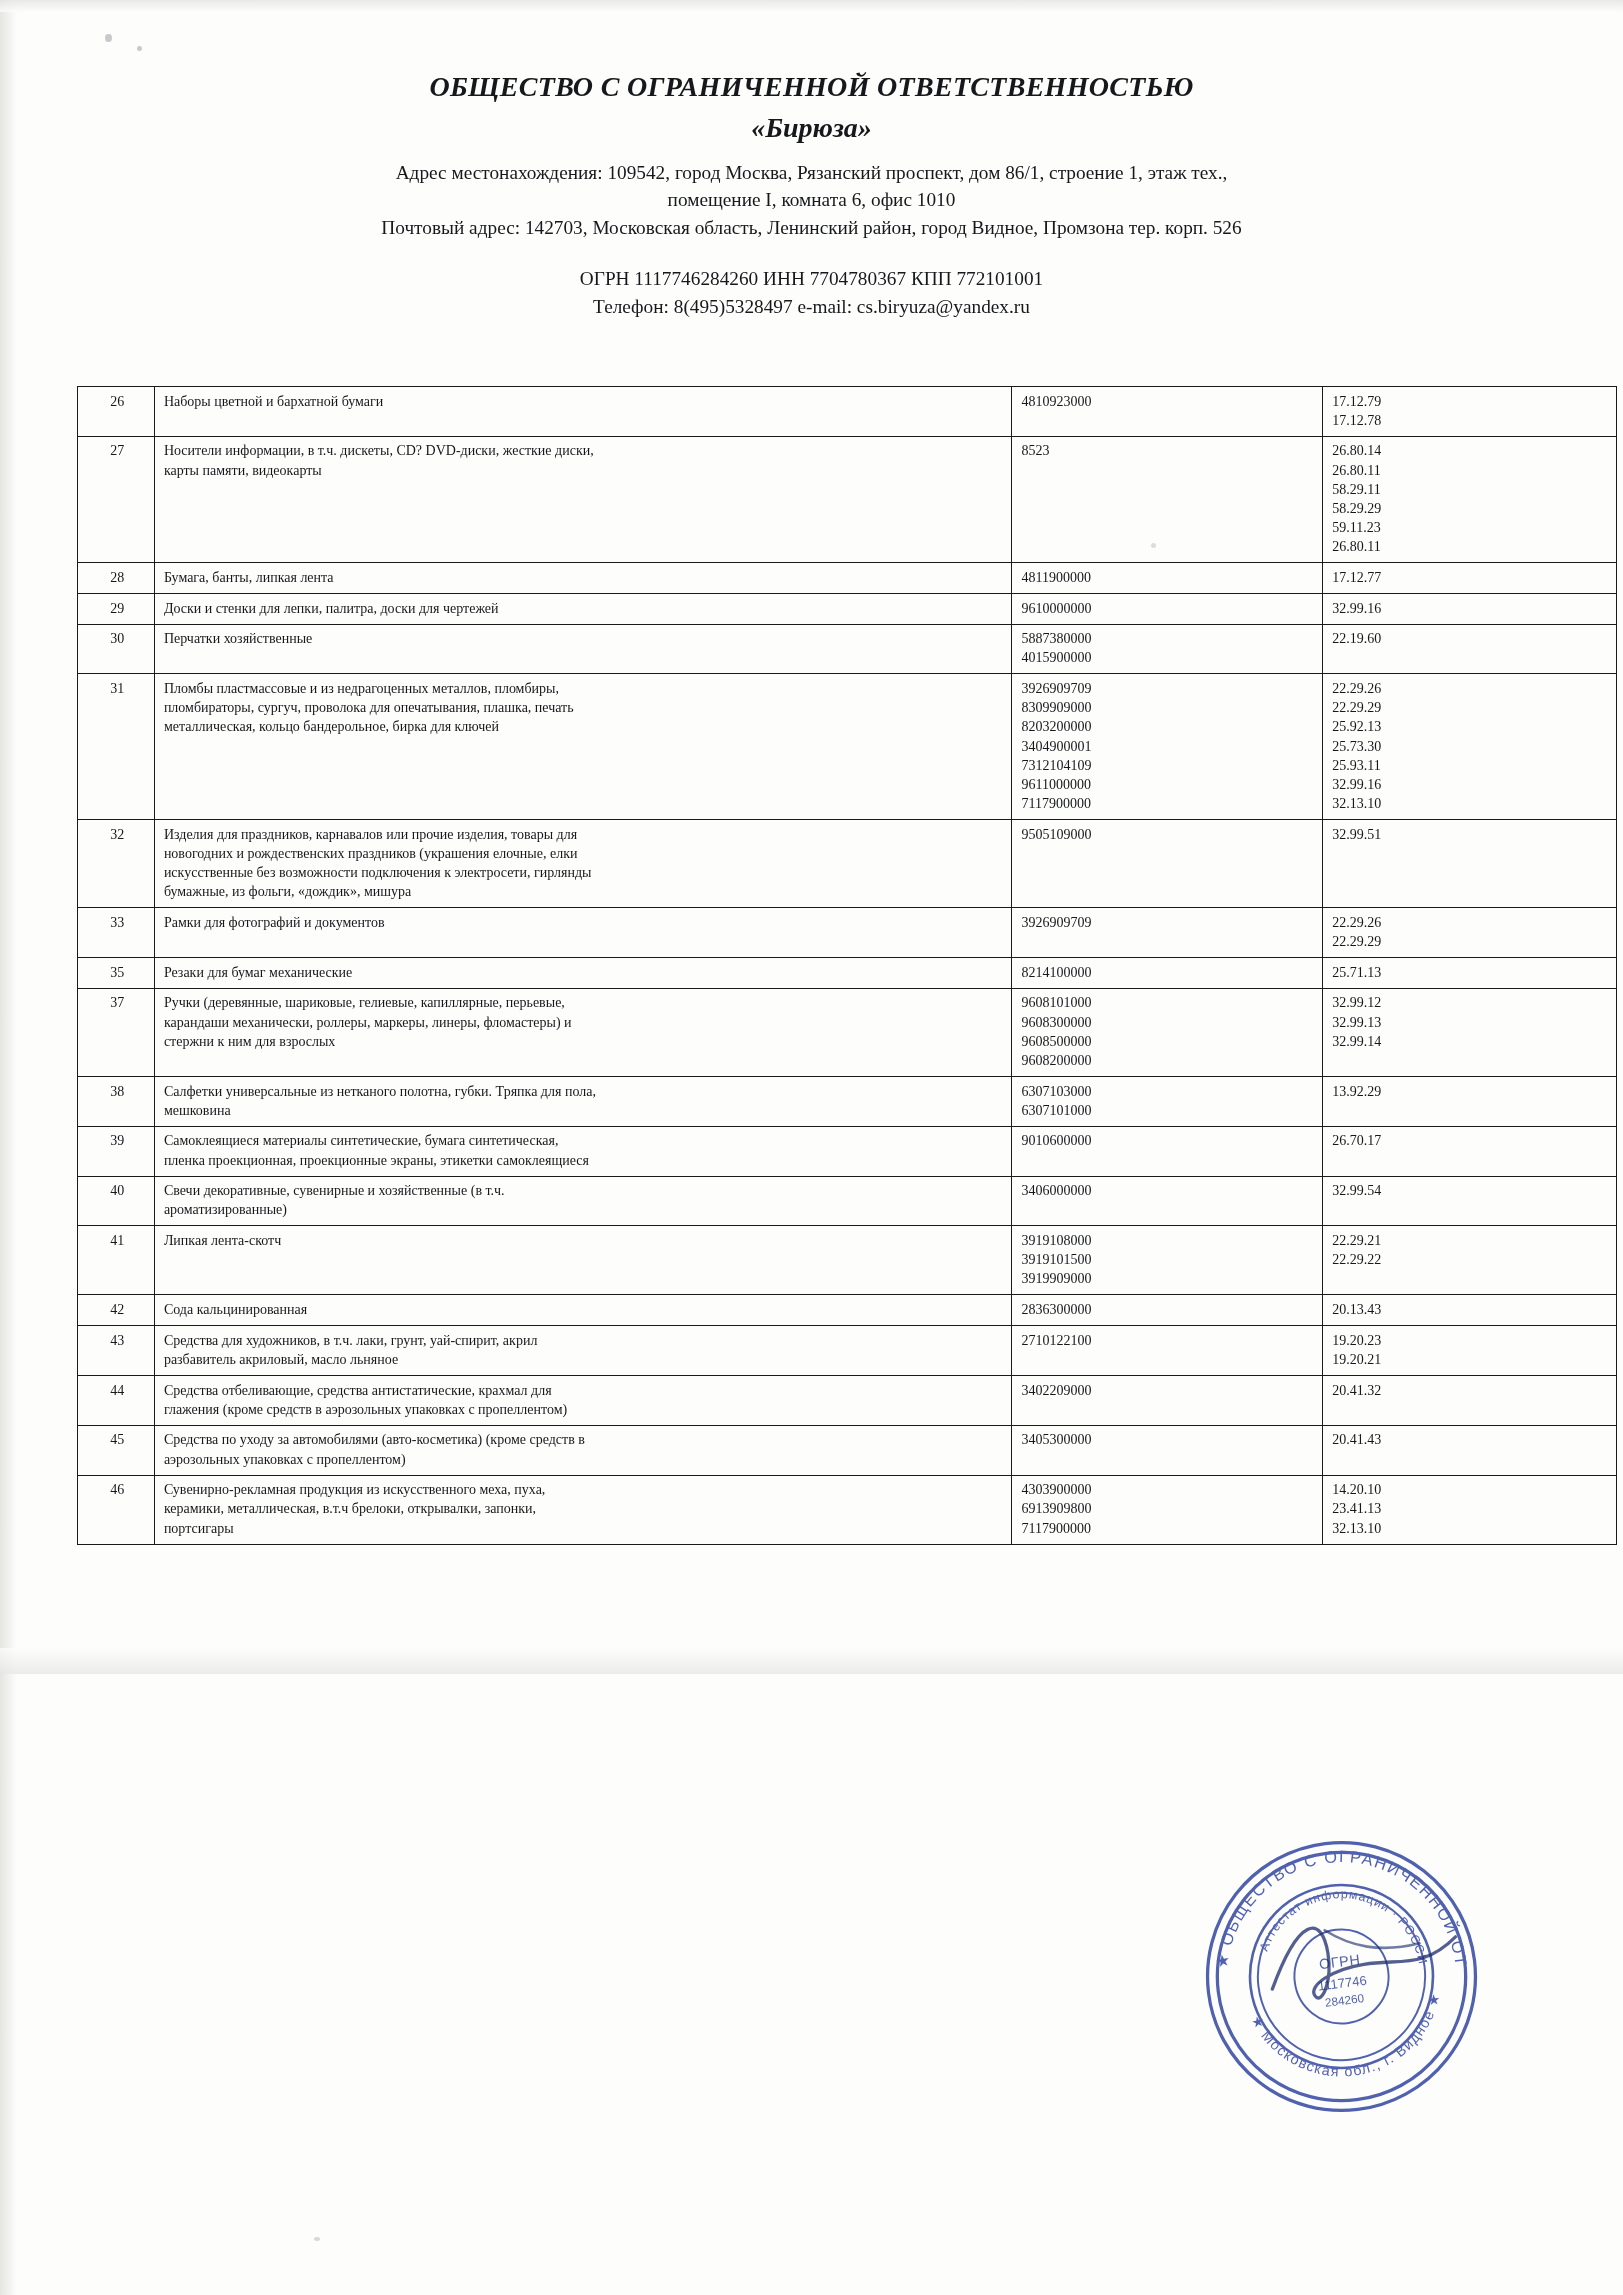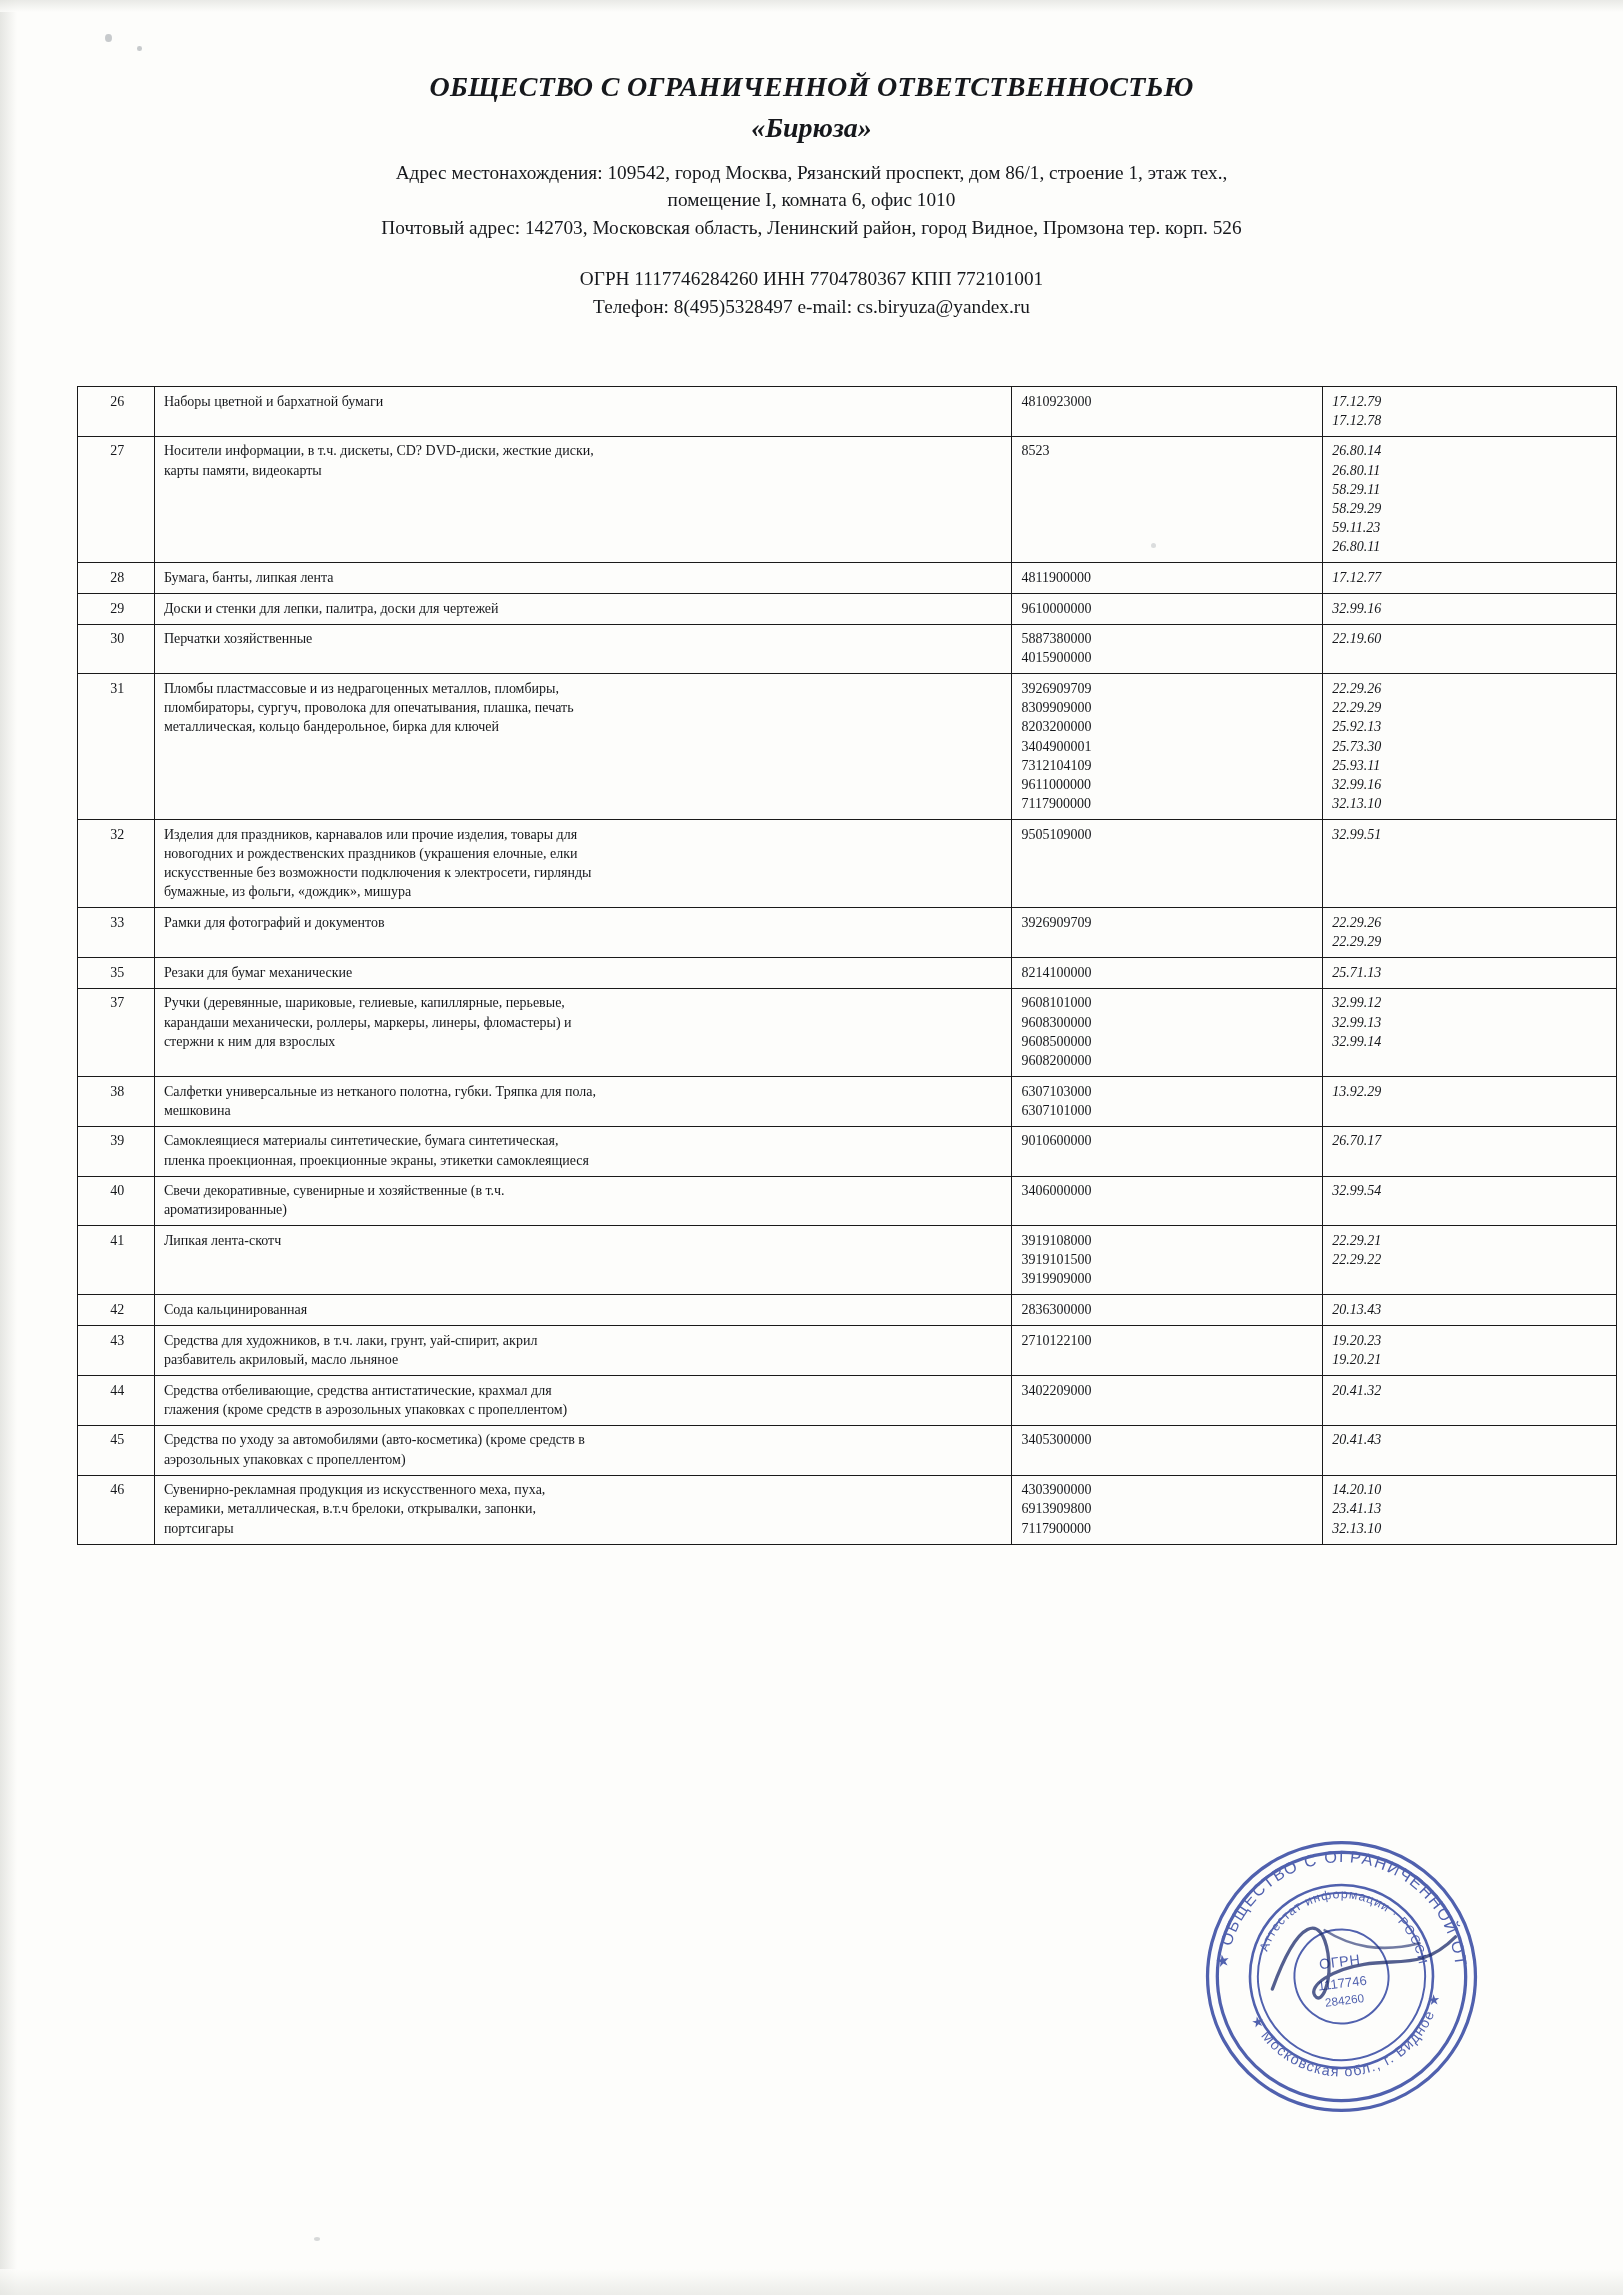--- a/index.html
+++ b/index.html
@@ -19,21 +19,21 @@
     position: absolute;
     top: 0; left: 0;
     width: 1623px;
     height: 2295px;
     background: #fdfdfb;
   }
   .sheet {
     position: absolute;
     top: 0; left: 0;
     width: 1623px;
-    height: 2295px;
+    height: 1674px;
   }
   
   .header {
     position: absolute;
     left: 0;
     top: 71px;
     width: 1623px;
     text-align: center;
   }
   .company-line1 {
@@ -86,21 +86,20 @@
   td.c-name {
     width: 841px;
   }
   td.c-code {
     width: 294px;
     padding-left: 10.5px;
   }
   td.c-okpd {
     width: 277px;
     padding-left: 11.8px;
-    font-style: italic;
   }
   .ln { display: block; }
 
   
   .speck {
     position: absolute;
     background: #9aa0a6;
     border-radius: 50%;
     opacity: .55;
   }

